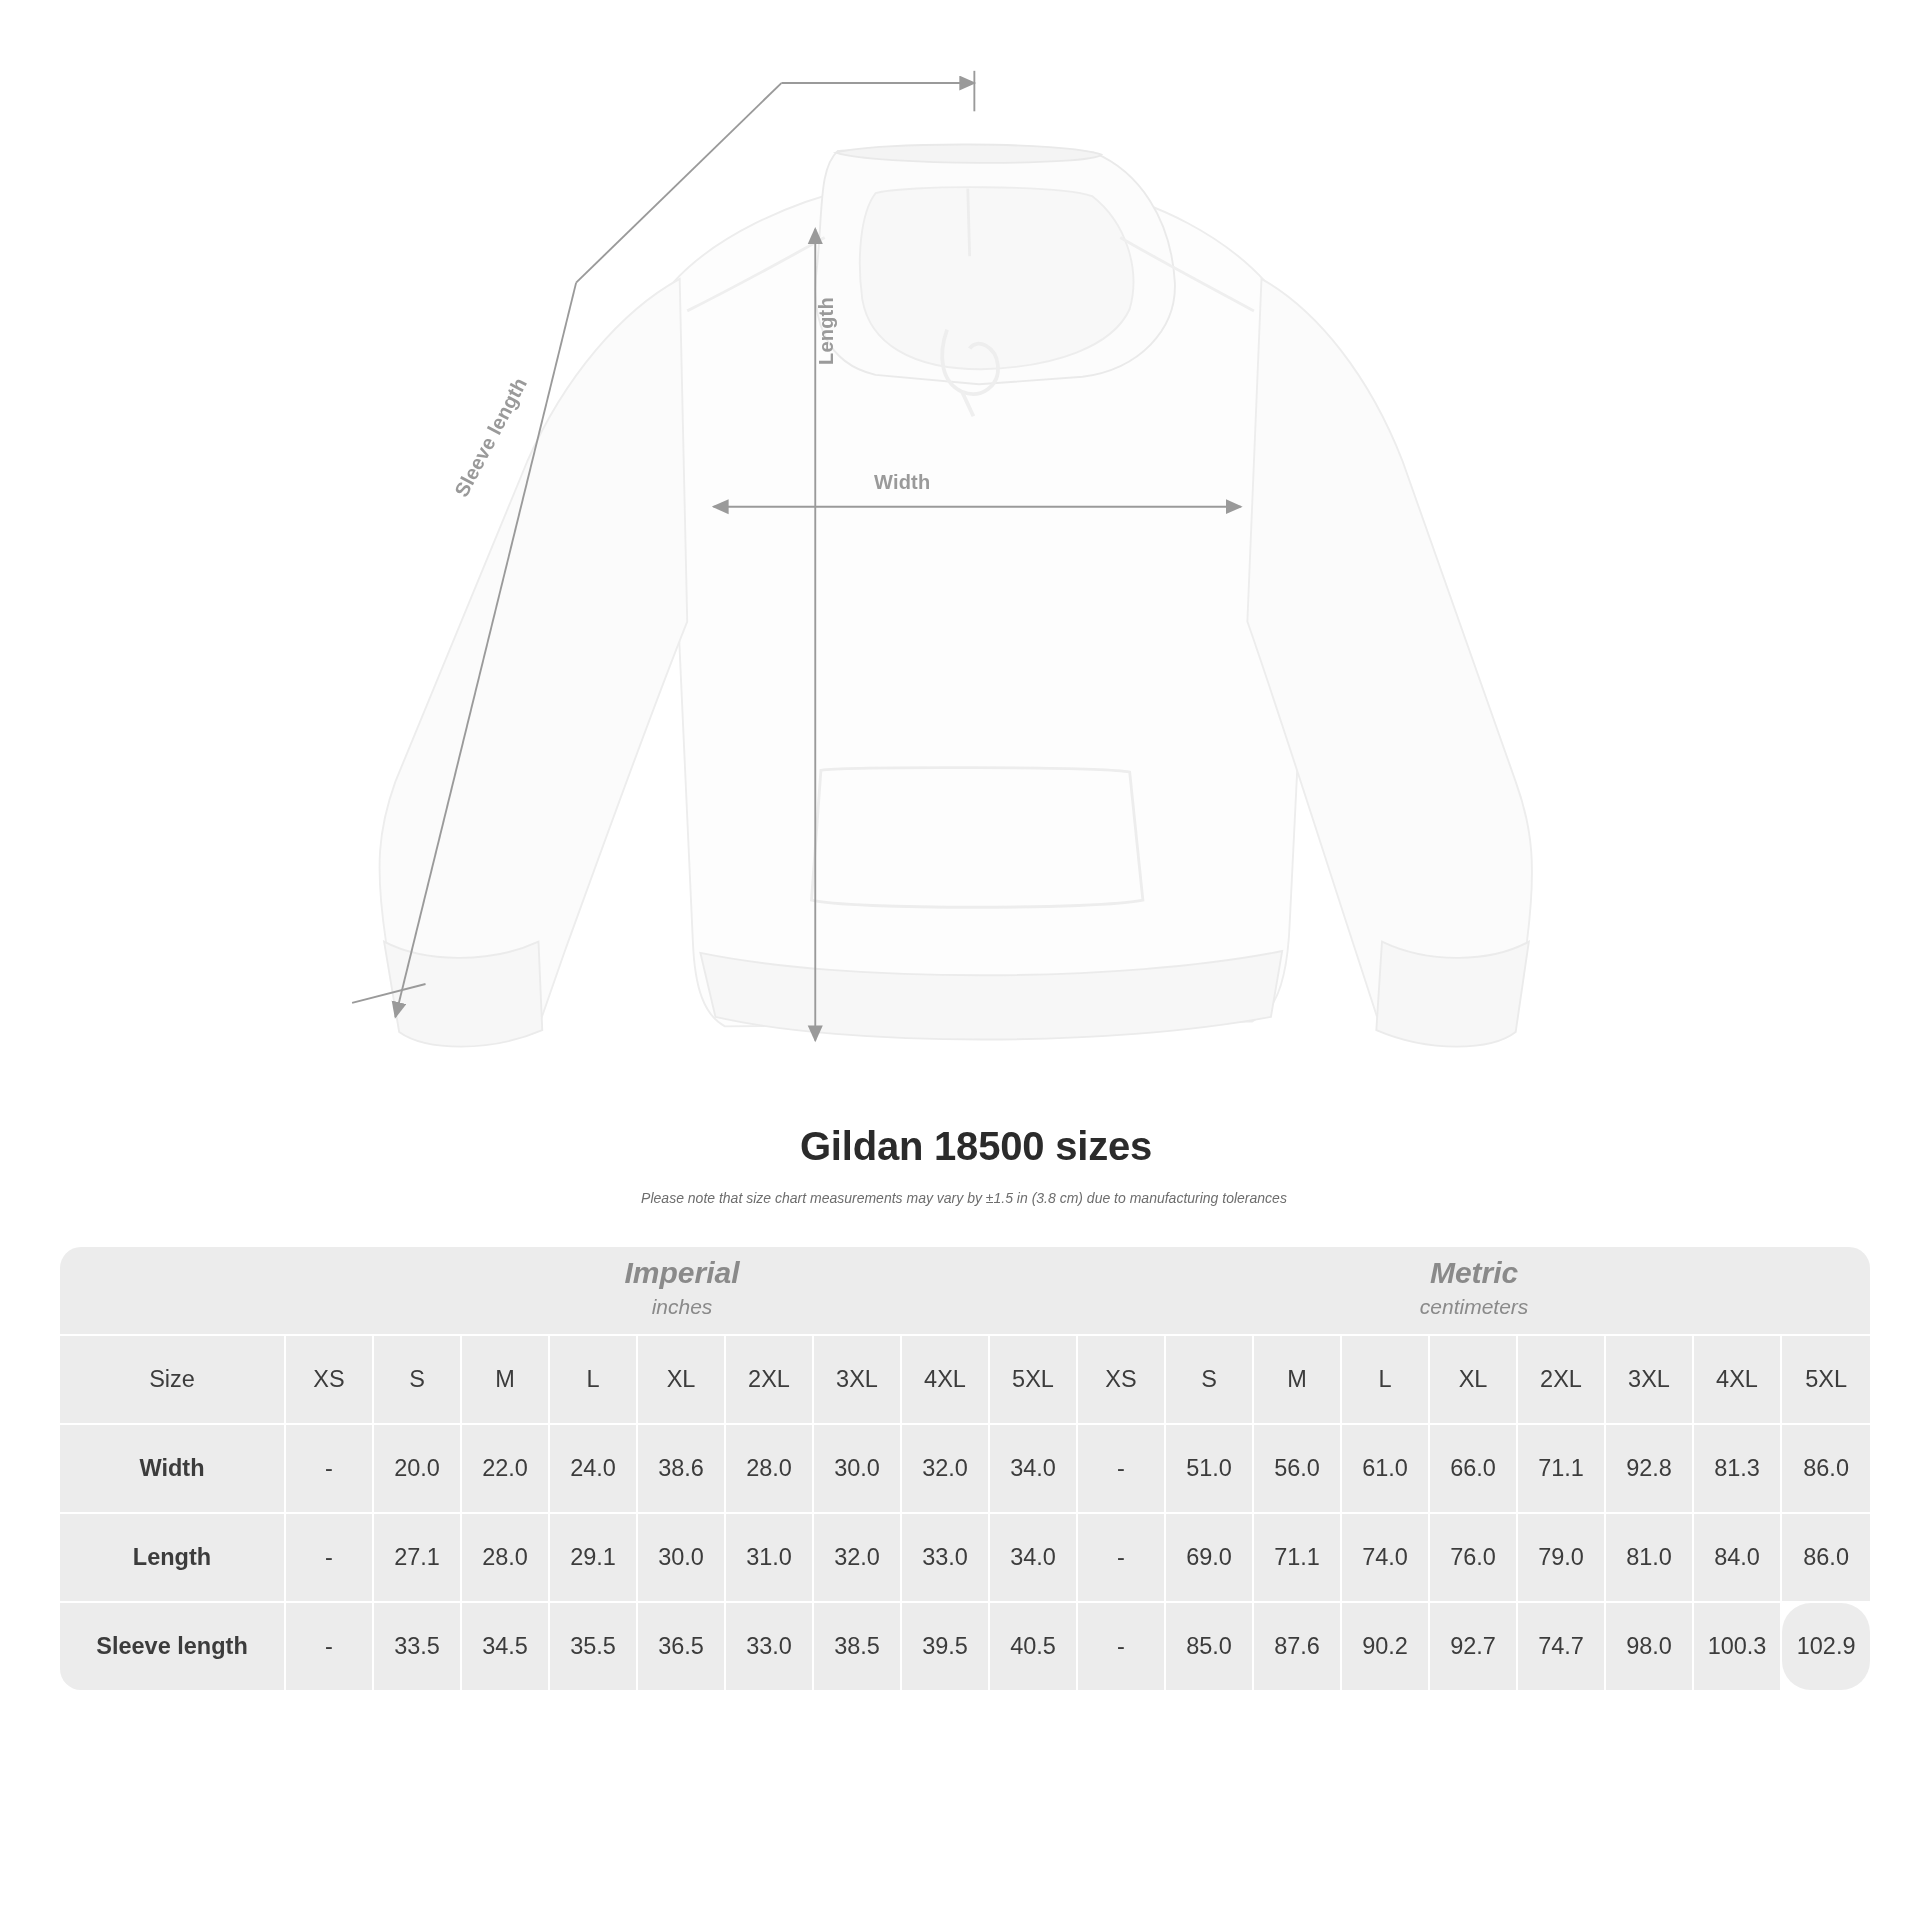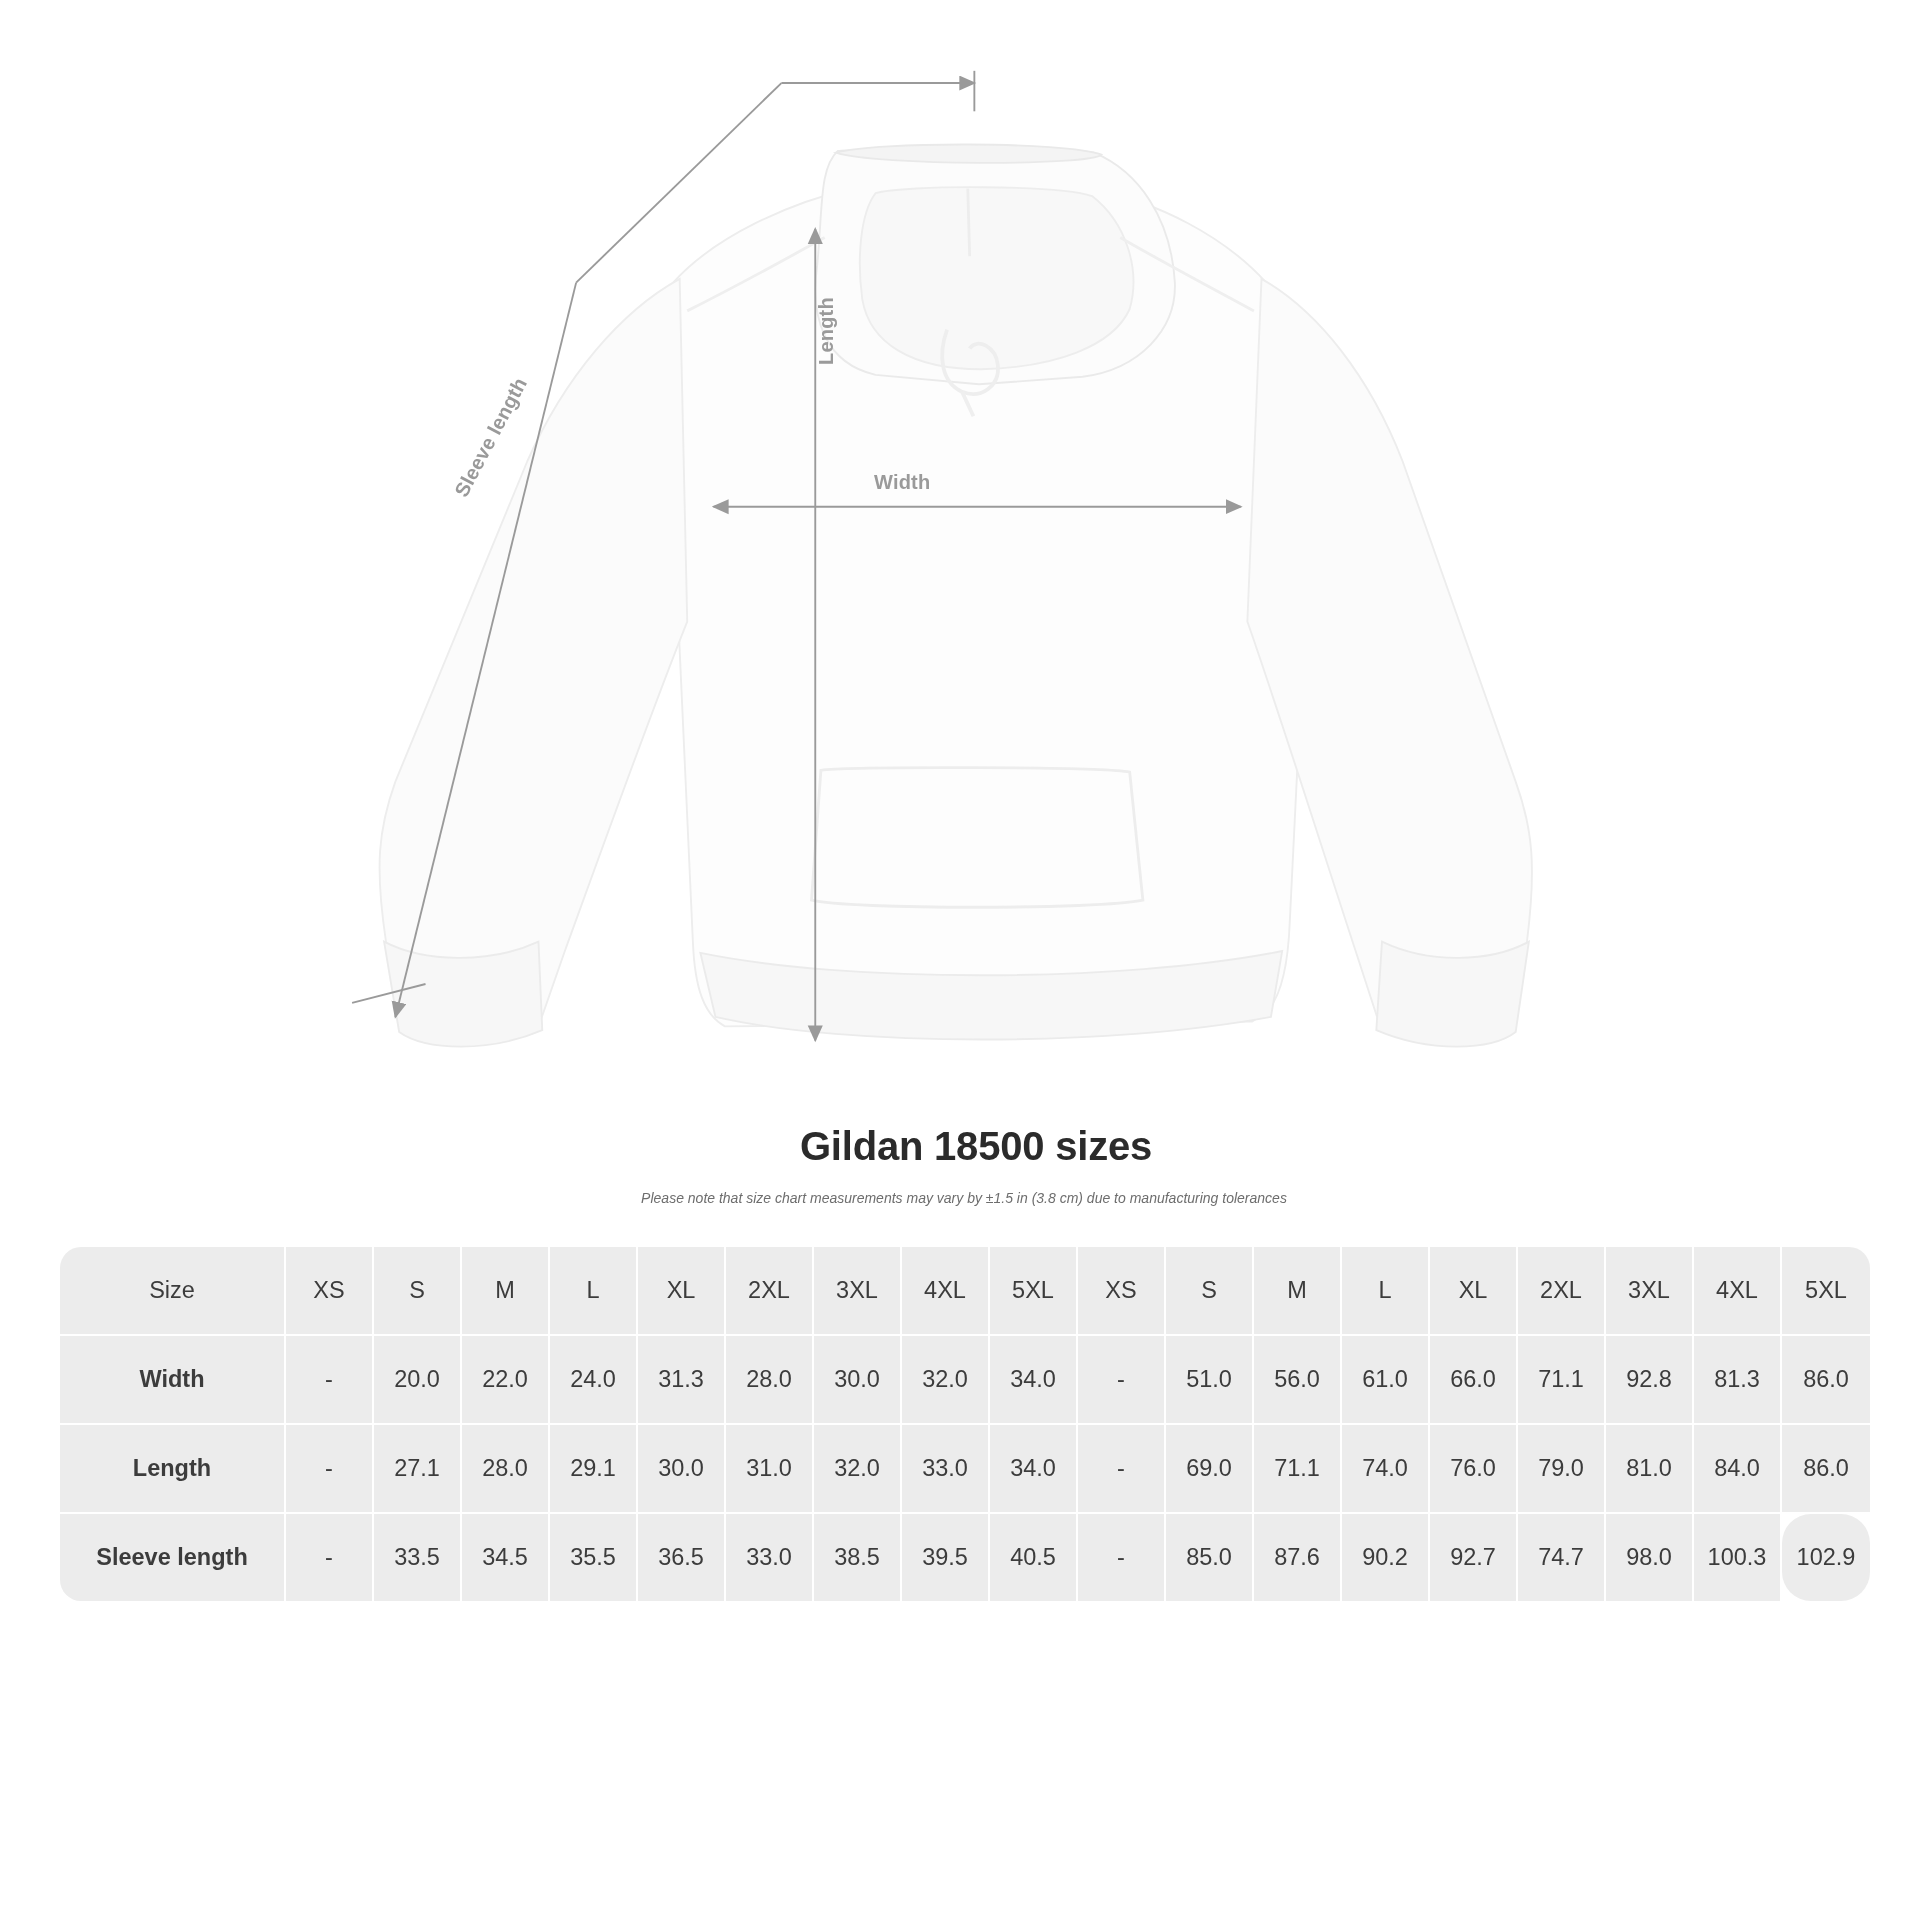--- a/index.html
+++ b/index.html
@@ -258,20 +258,31 @@
     <div class="chart-note">Please note that size chart measurements may vary by ±1.5 in (3.8 cm) due to manufacturing tolerances</div>
   </div>
 
   <div class="table-wrap">
     <table class="size-table">
       <colgroup>
         <col style="width:226px">
         <col span="18" style="width:88px">
       </colgroup>
       <tbody>
+        <tr>
+          <td class="corner-cell"></td>
+          <td class="unit-head" colspan="9">
+            <div class="unit-name">Imperial</div>
+            <div class="unit-sub">inches</div>
+          </td>
+          <td class="unit-head" colspan="9">
+            <div class="unit-name">Metric</div>
+            <div class="unit-sub">centimeters</div>
+          </td>
+        </tr>
 
         <tr>
           <td class="hdr-cell">Size</td>
           <td class="hdr-cell">XS</td>
           <td class="hdr-cell">S</td>
           <td class="hdr-cell">M</td>
           <td class="hdr-cell">L</td>
           <td class="hdr-cell">XL</td>
           <td class="hdr-cell">2XL</td>
           <td class="hdr-cell">3XL</td>
@@ -287,21 +298,21 @@
           <td class="hdr-cell">4XL</td>
           <td class="hdr-cell">5XL</td>
         </tr>
 
         <tr>
           <td class="rowlabel">Width</td>
           <td>-</td>
           <td>20.0</td>
           <td>22.0</td>
           <td>24.0</td>
-          <td>31.3</td>
+          <td>38.6</td>
           <td>28.0</td>
           <td>30.0</td>
           <td>32.0</td>
           <td>34.0</td>
           <td>-</td>
           <td>51.0</td>
           <td>56.0</td>
           <td>61.0</td>
           <td>66.0</td>
           <td>71.1</td>

